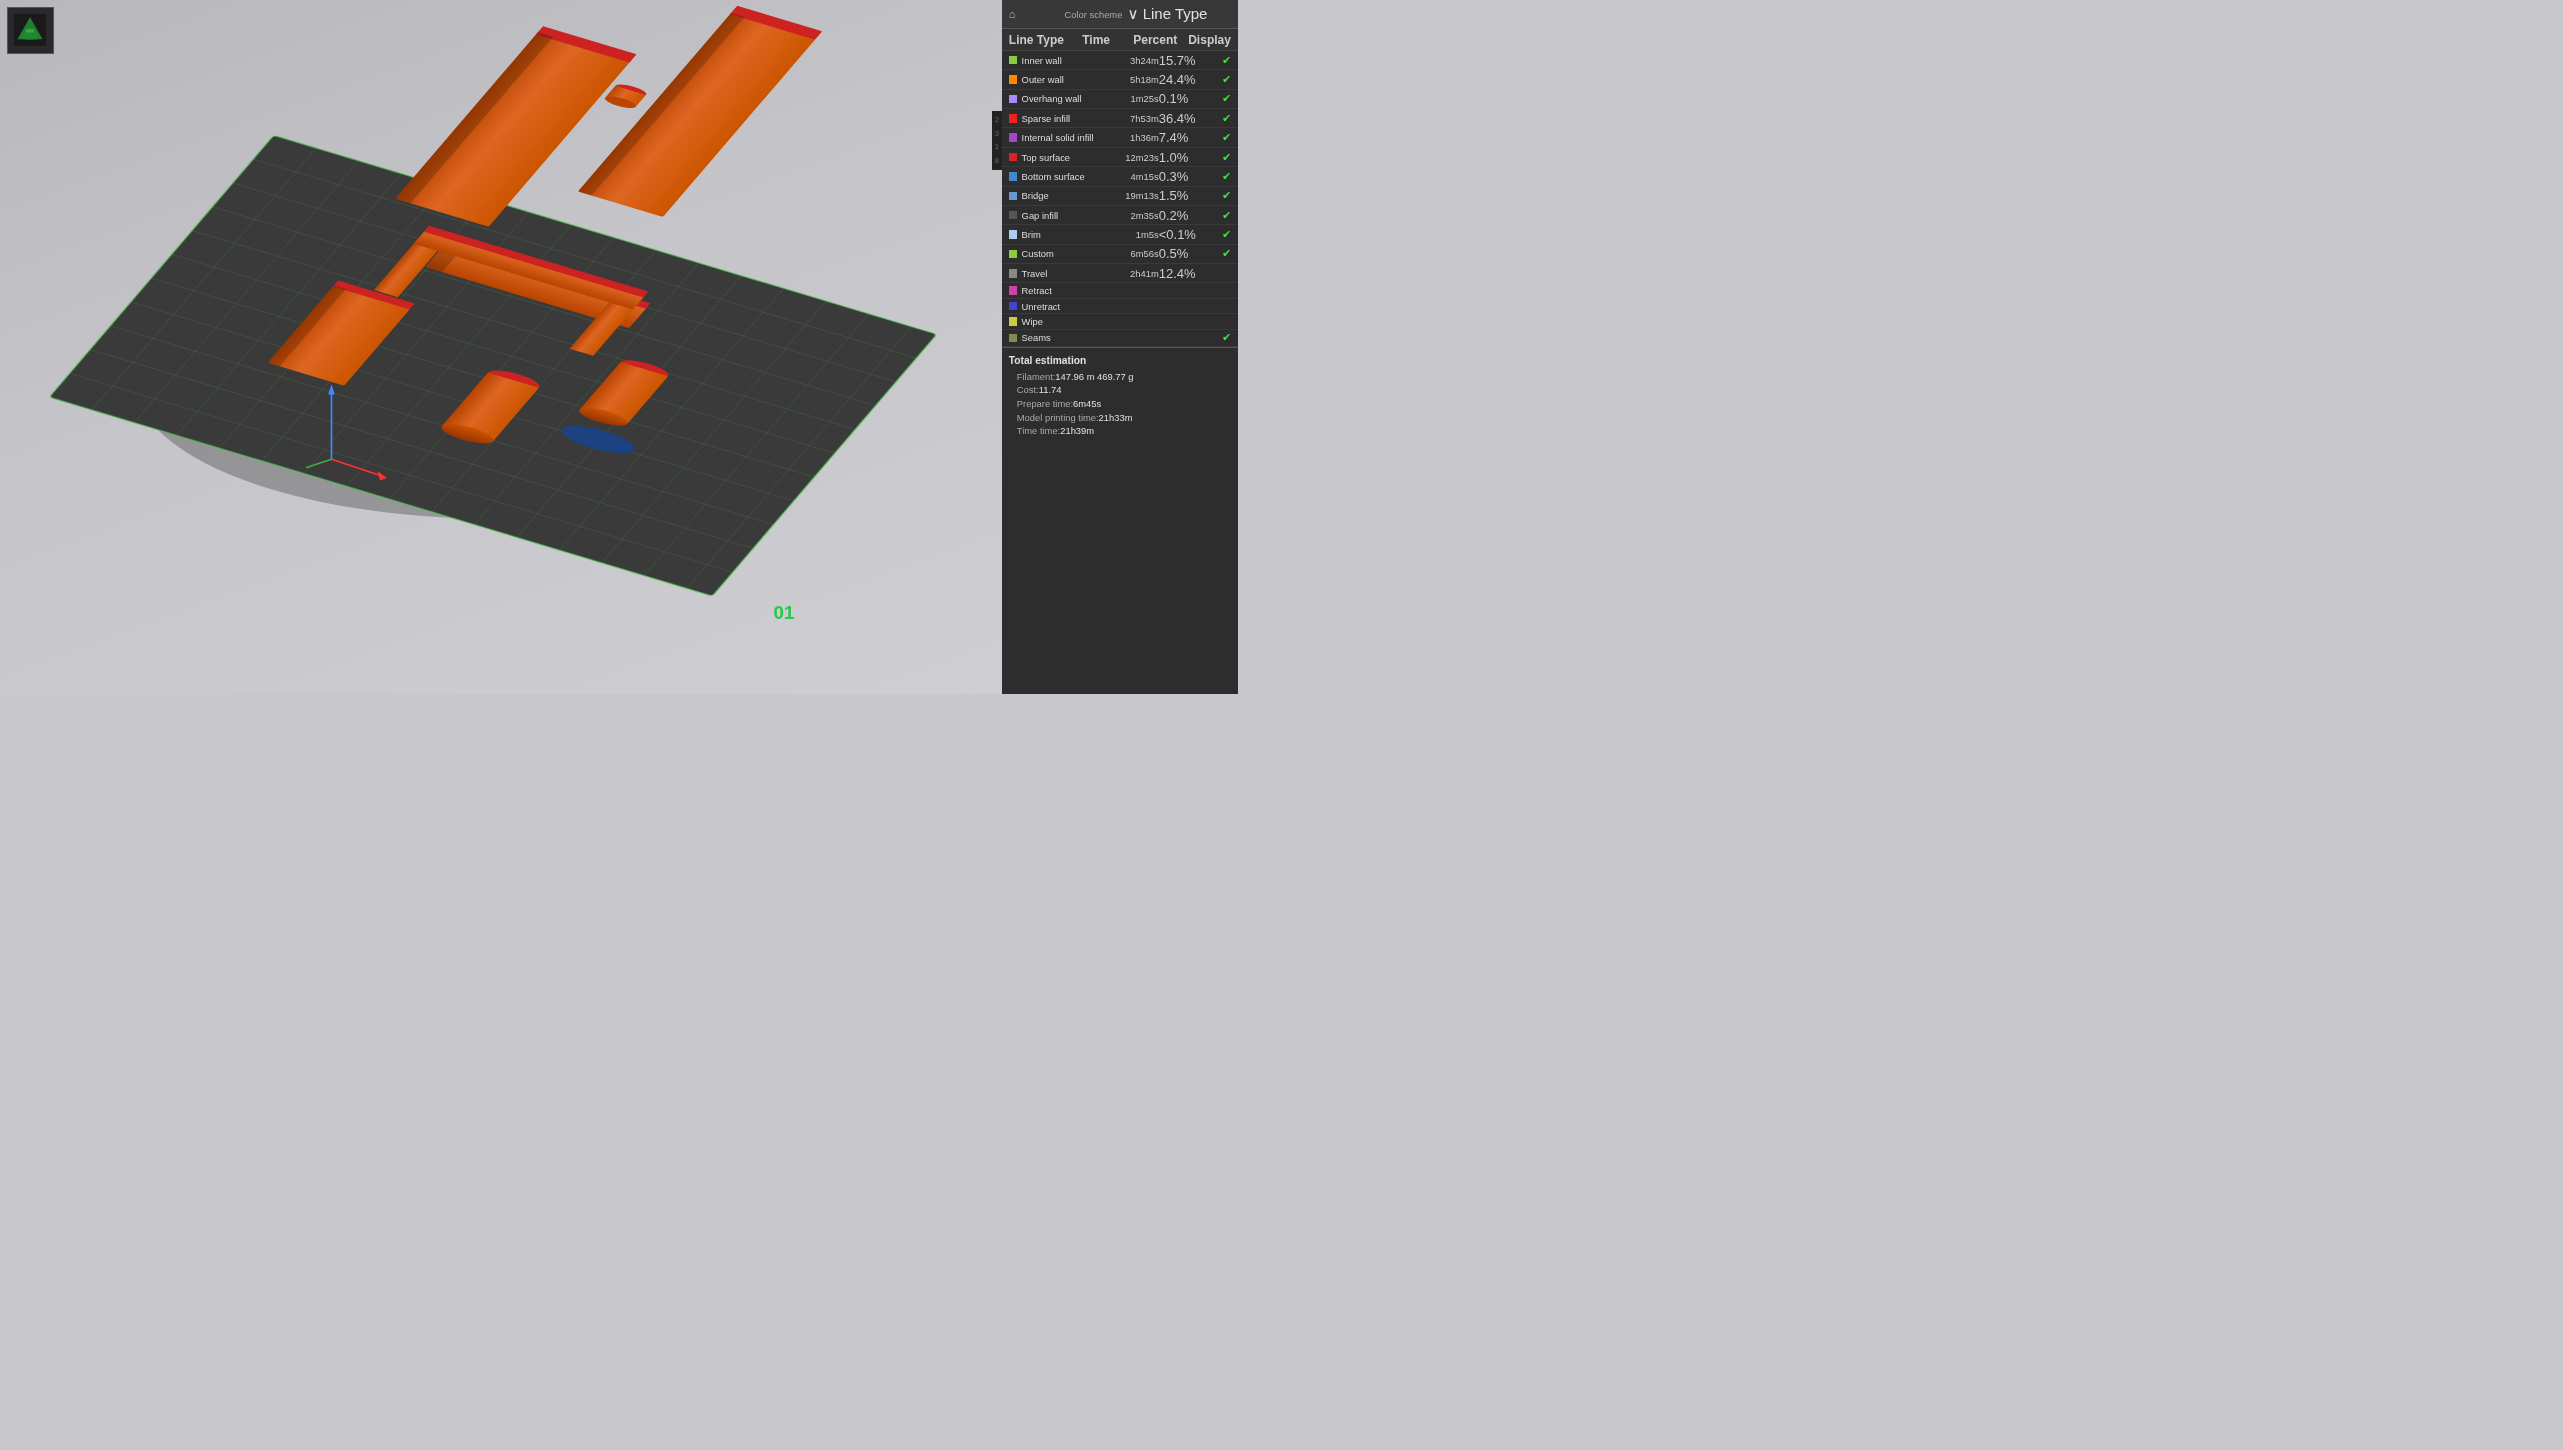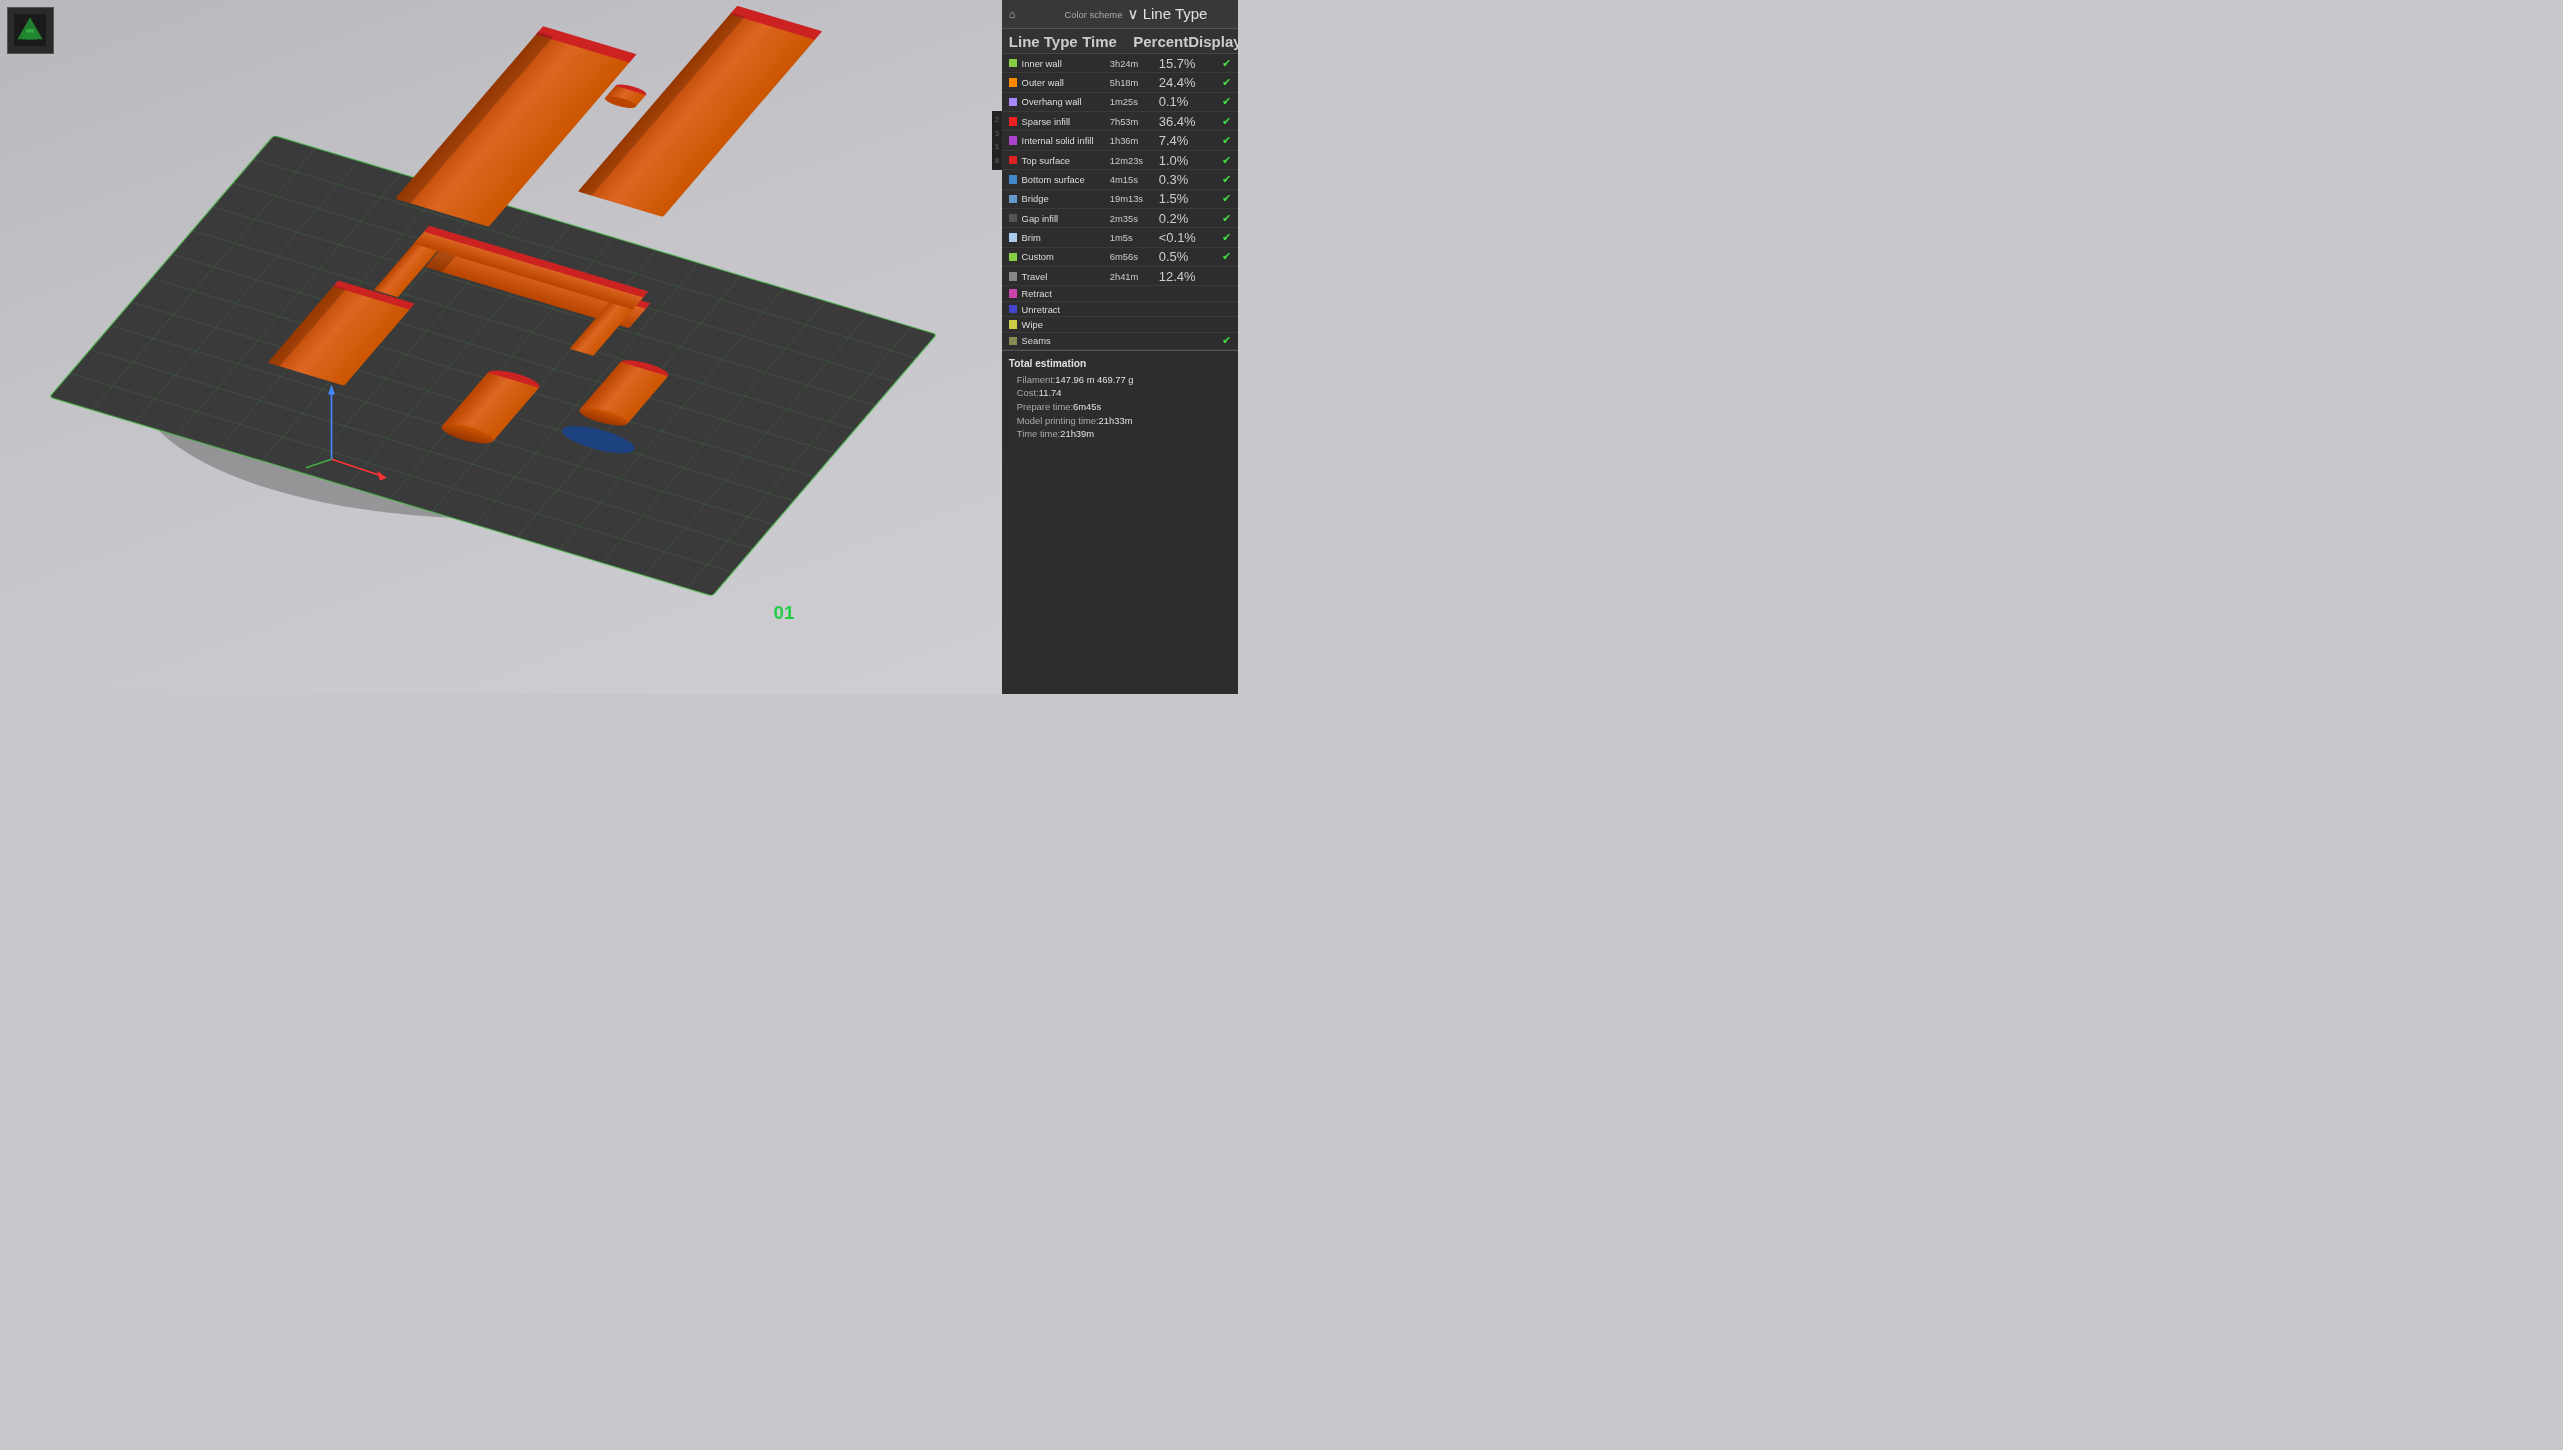--- a/index.html
+++ b/index.html
@@ -56,21 +56,21 @@
     }
 
     
     #col-headers {
       display: grid;
       grid-template-columns: 1fr 51px 55px 43px;
       padding: 3.4px 6.8px;
       background: #333;
       border-bottom: 0.9px solid #444;
       color: #ccc;
-      font-size: 15px;
+      font-size: 12px;
       font-weight: bold;
     }
 
     
     .line-item {
       display: grid;
       grid-template-columns: 1fr 49px 47px 25.5px;
       padding: 1.7px 6.8px;
       align-items: center;
       border-bottom: 0.9px solid #3a3a3a;
@@ -82,21 +82,21 @@
       margin-right: 4.3px;
       vertical-align: middle;
       flex-shrink: 0;
     }
     .line-name {
       display: flex;
       align-items: center;
       color: #ddd;
       font-size: 9.4px;
     }
-    .line-time { color: #ccc; font-size: 9.4px; }
+    .line-time { color: #ccc; font-size: 9.4px; text-align: right; }
     .line-pct  { color: #ccc; font-size: 13px; }
     .line-check {
       color: #44dd44;
       font-size: 11px;
       text-align: right;
     }
     .line-check-off { color: transparent; }
 
     
     #total-estimation {

